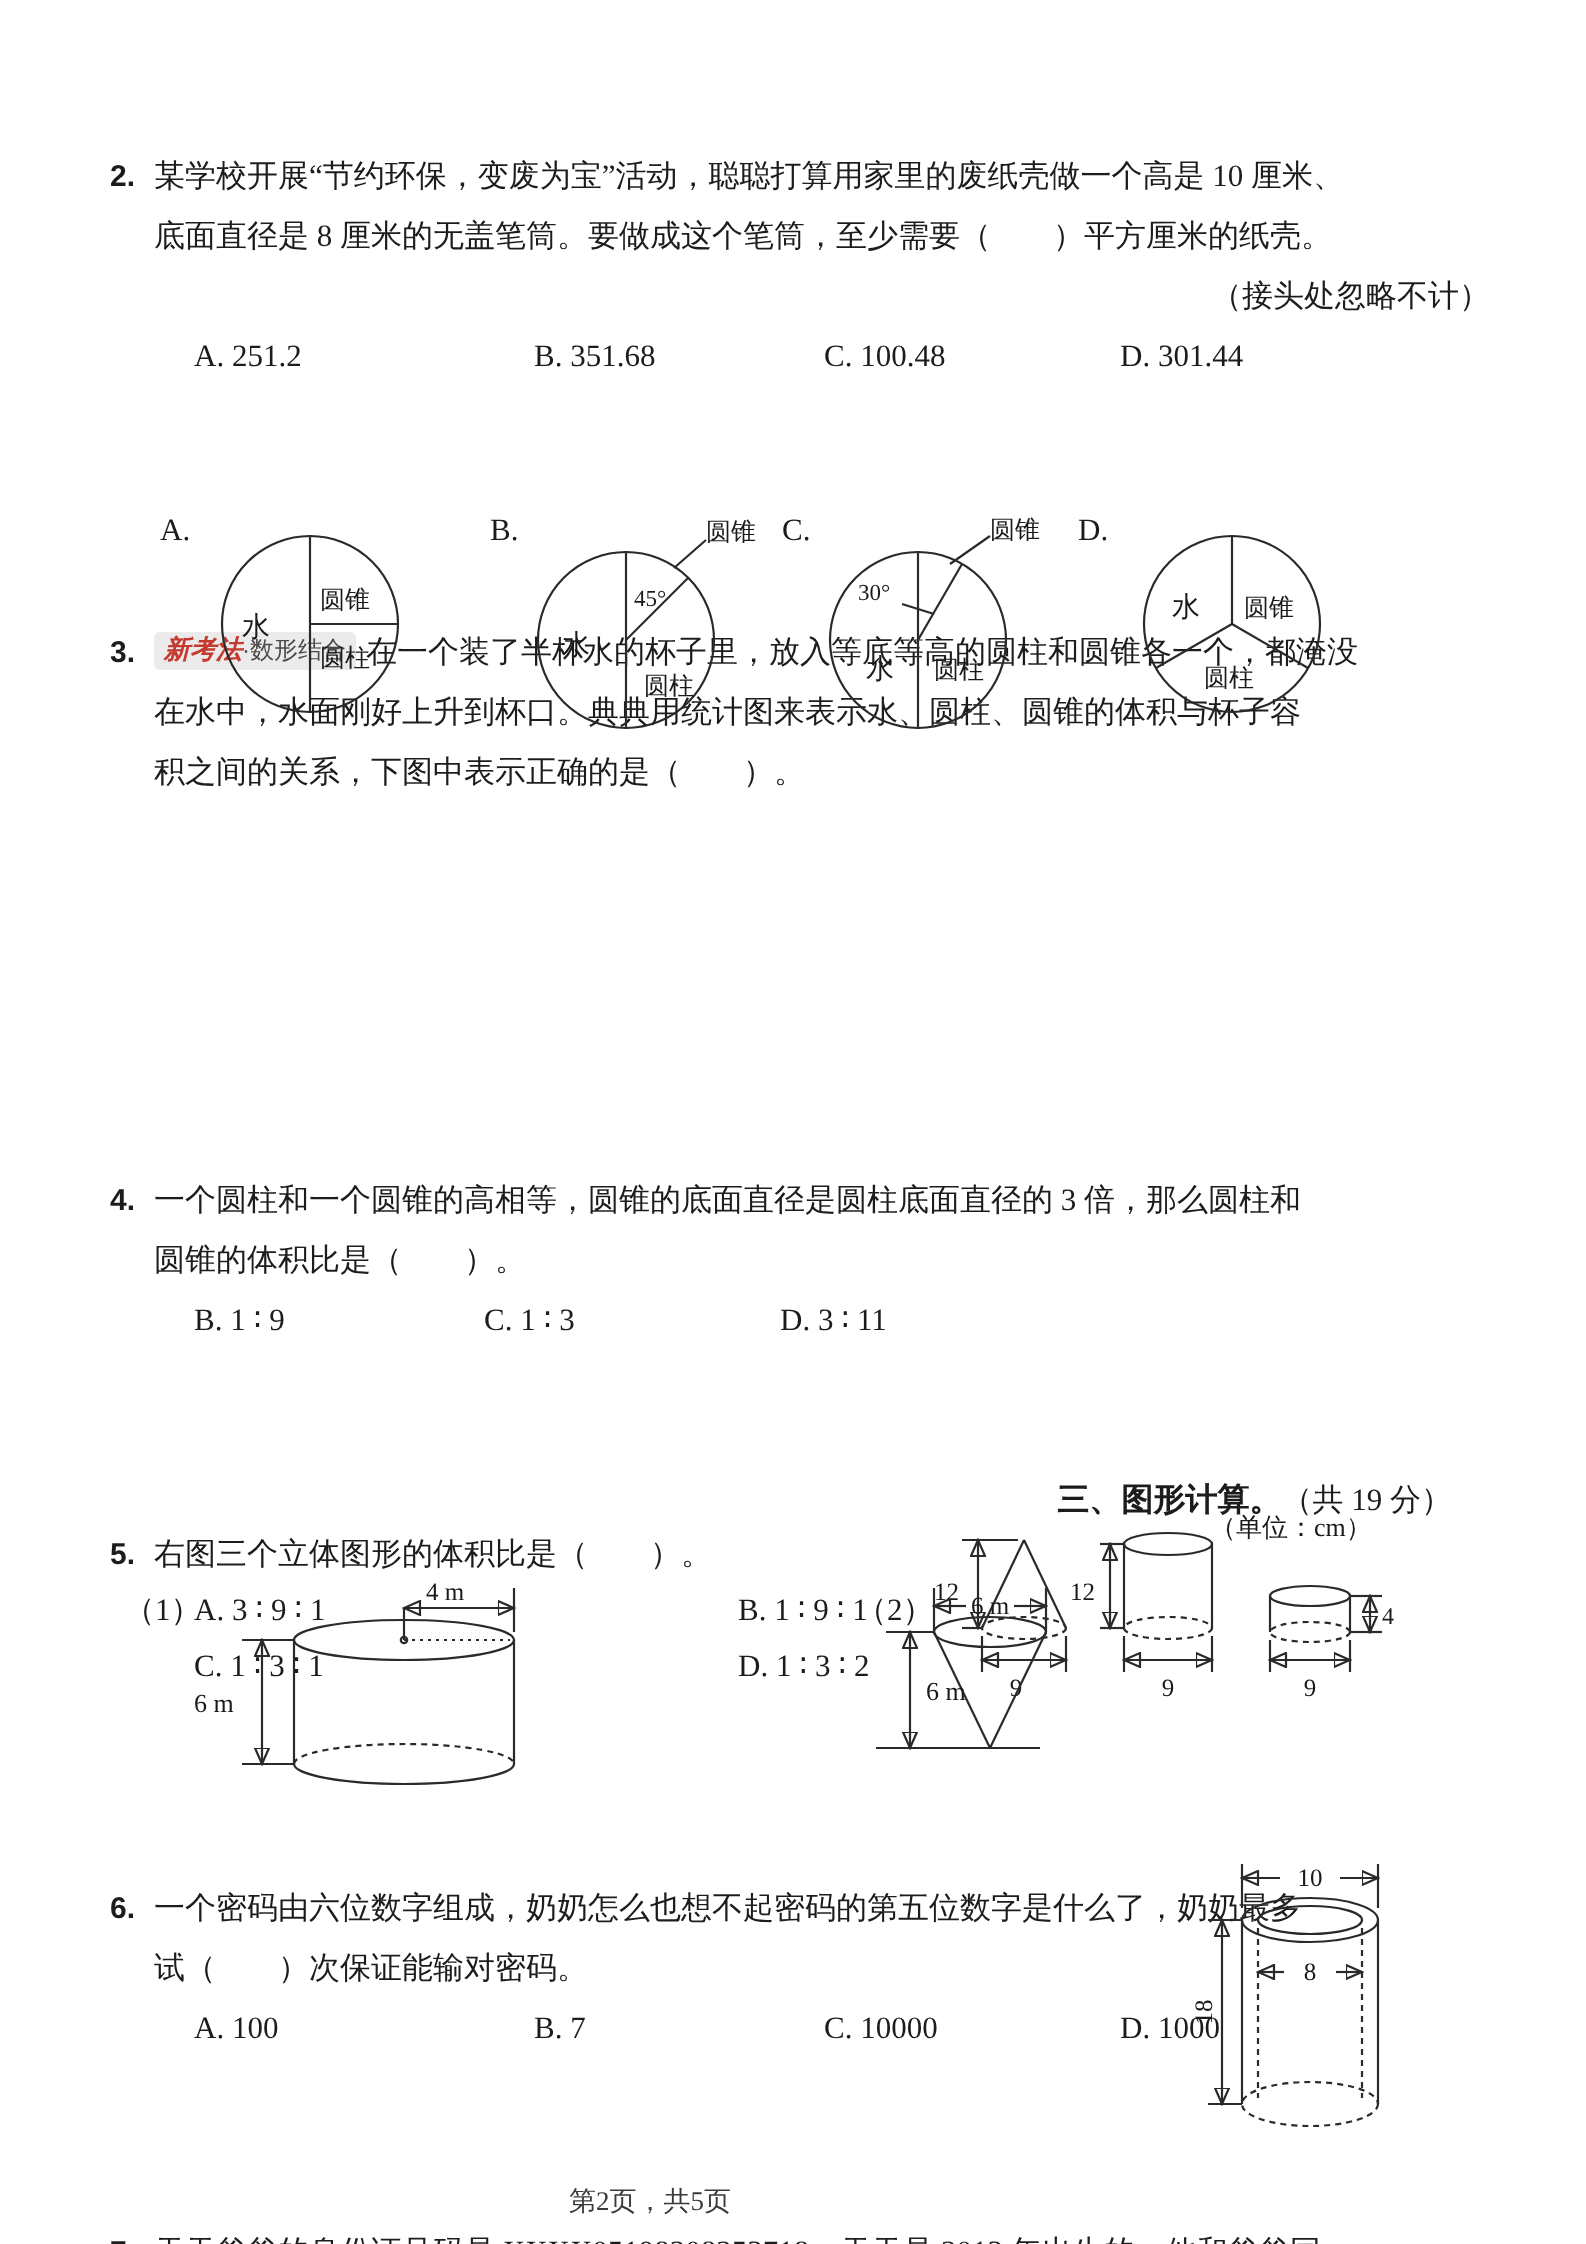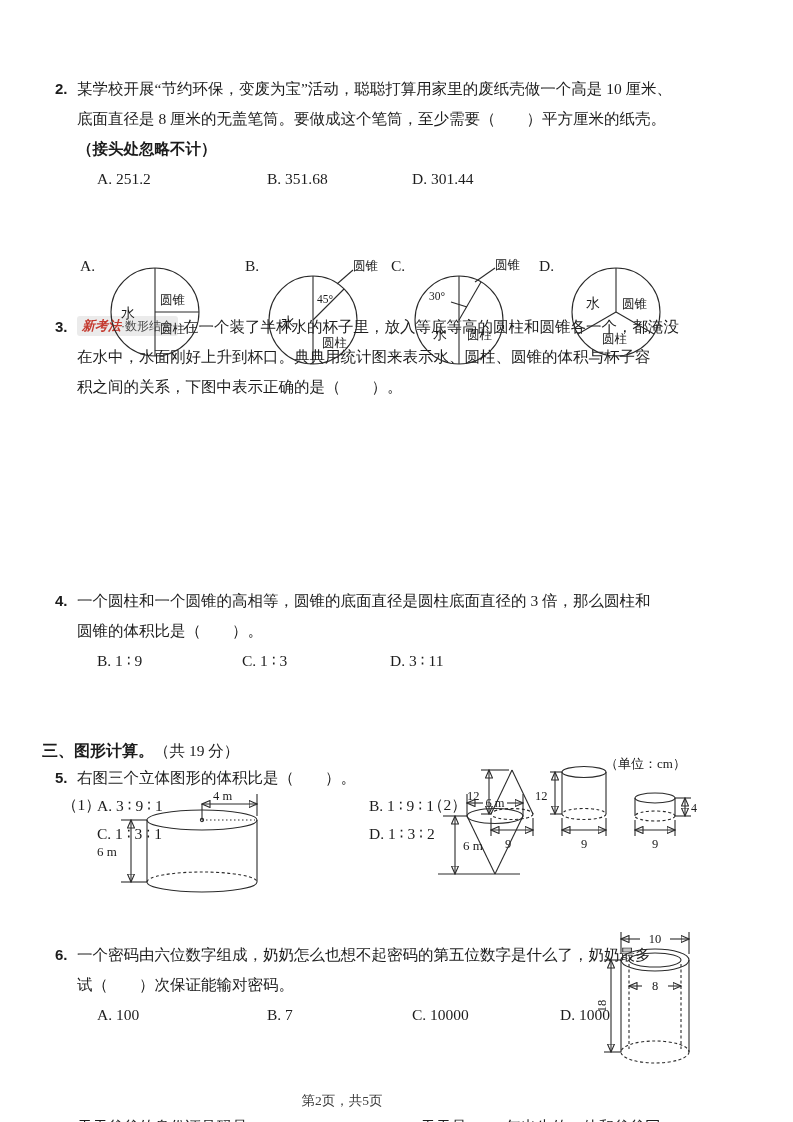--- a/index.html
+++ b/index.html
@@ -10,21 +10,21 @@
     color: #1c1c1c; font-size: 15.5px;
   }
   .page { position: relative; width: 793px; height: 1122px; overflow: hidden; background: #fff; }
   .block { position: absolute; left: 55px; width: 694px; line-height: 30px; }
   .q { position: relative; padding-left: 22px; }
   .qnum {
     position: absolute; left: 0; top: 0;
     font-family: "Liberation Sans", "DejaVu Sans", sans-serif;
     font-weight: bold; font-size: 15px;
   }
-  .note { text-align: left; padding-right: 4px; font-weight: bold; }
+  .note { text-align: right; padding-right: 4px; }
   .opts { display: flex; margin-left: 20px; }
   .w170 { width: 170px; } .w145 { width: 145px; } .w148 { width: 148px; }
   .w272 { width: 272px; }
   .badge {
     display: inline-block; background: #ebebeb; border-radius: 3px;
     padding: 0 5px 1px 5px; line-height: 17px; margin-right: 5px; vertical-align: 2px;
     font-family: "Liberation Sans", "DejaVu Sans", sans-serif;
   }
   .badge .bnew { color: #c43a2f; font-weight: bold; font-style: italic; font-size: 13px; }
   .badge .btag { color: #4a4a4a; font-size: 12px; }
@@ -33,21 +33,21 @@
   .pies { position: absolute; left: 55px; top: 256px; width: 694px; height: 116px; }
   .pie-group { position: absolute; top: 0; display: flex; align-items: flex-start; }
   .pie-letter { font-size: 15.5px; margin-right: 2px; line-height: 20px; }
   .figwrap { position: absolute; }
   .sublabel { position: absolute; font-size: 15.5px; }
   svg { overflow: visible; }
   svg line, svg path, svg ellipse, svg circle, svg polyline { stroke: #2a2a2a; stroke-width: 1.1; fill: none; }
   svg .dash { stroke-dasharray: 3,2.5; }
   svg .dot  { stroke-dasharray: 1.5,2.5; }
   svg text { fill: #1a1a1a; stroke: none; font-family: "Liberation Serif", "DejaVu Serif", serif; }
-  .footer { position: absolute; top: 1092px; left: 17px; width: 650px; text-align: center; font-size: 13.5px; color: #3a3a3a; }
+  .footer { position: absolute; top: 1092px; left: 0; width: 650px; text-align: center; font-size: 13.5px; color: #3a3a3a; }
 </style>
 </head>
 <body>
 
 <div class="page">
 
   
   <svg width="0" height="0">
     <defs>
       <marker id="aE" markerWidth="9" markerHeight="8" refX="8" refY="4" orient="auto" markerUnits="userSpaceOnUse">
@@ -61,20 +61,21 @@
 
   
   <div class="block q" style="top:56px">
     <span class="qnum">2.</span>
     <div>某学校开展“节约环保，变废为宝”活动，聪聪打算用家里的废纸壳做一个高是 10 厘米、</div>
     <div>底面直径是 8 厘米的无盖笔筒。要做成这个笔筒，至少需要（　　）平方厘米的纸壳。</div>
     <div class="note">（接头处忽略不计）</div>
     <div class="opts">
       <span class="w170">A. 251.2</span>
       <span class="w145">B. 351.68</span>
+      <span class="w148">C. 100.48</span>
       <span>D. 301.44</span>
     </div>
   </div>
 
   
   <div class="block q" style="top:174px">
     <span class="qnum">3.</span>
     <div>
       <span class="badge"><span class="bnew">新考法</span><span class="btag">·数形结合</span></span><span>在一个装了半杯水的杯子里，放入等底等高的圆柱和圆锥各一个，都淹没</span>
     </div>
@@ -224,21 +225,21 @@
   </div>
 
   
   <div class="block q" style="top:620px; line-height:29px;">
     <span class="qnum">7.</span>
     <div>天天爸爸的身份证号码是 XXXX05198208253718，天天是 2013 年出生的，他和爸爸同</div>
 
   </div>
 
   
-  <div class="block" style="top:736px; left:42px;">
+  <div class="block" style="top:736px; left:32px;text-align:right;">
     <span class="sec-title">三、图形计算。</span><span class="sec-score">（共 19 分）</span>
   </div>
 
   
   
 
   
   <span class="sublabel" style="left:62px; top:795px;">（1）</span>
   <div class="figwrap" style="left:95px; top:790px;">
     <svg width="215" height="112">

